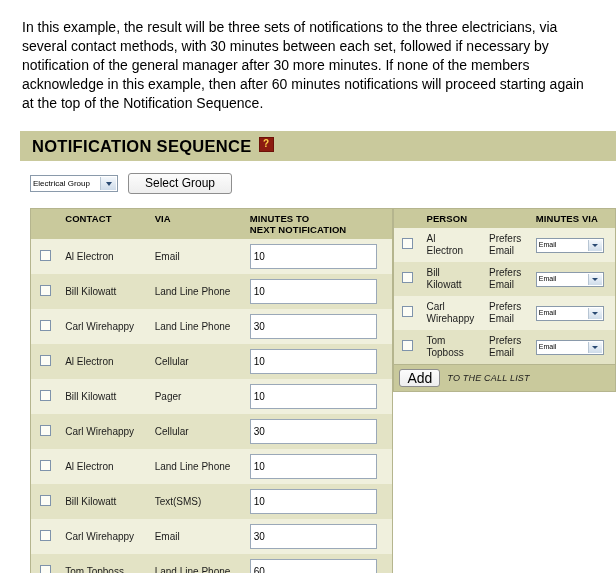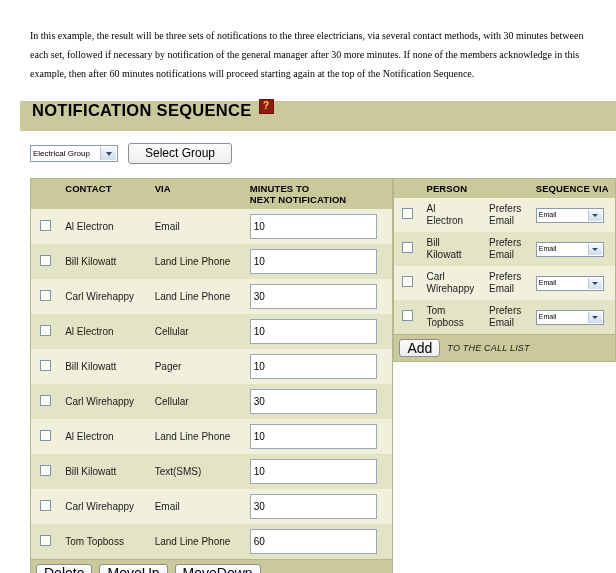--- a/index.html
+++ b/index.html
@@ -21,34 +21,35 @@
     padding: 18px 22px 0 22px;
   }
   .intro-title {
     font-family: "Liberation Sans", sans-serif;
     font-size: 15px;
     font-weight: bold;
     letter-spacing: -0.2px;
     margin: 0 0 16px 0;
   }
   .intro-body {
-    font-family: Liberation Serif, serif;
-    font-size: 10px;
+    font-family: Liberation Sans, sans-serif;
+    font-size: 14px;
     line-height: 19px;
-    margin: 8px;
+    margin: 0;
     max-width: 575px;
   }
 
   
   .section-bar {
     margin: 18px 0 0 20px;
     width: 596px;
     height: 30px;
     background: #c9c99c;
     display: flex;
+    align-items: center;
     padding-left: 12px;
     box-sizing: border-box;
   }
   .section-bar-title {
     font-family: "Liberation Sans", sans-serif;
     font-size: 16.5px;
     font-weight: bold;
     letter-spacing: 0.3px;
   }
   .help-icon {
@@ -328,21 +329,21 @@
       </div>
   </div>
 
   <div class="panel-wrap">
     <table class="grid">
       <thead>
         <tr>
           <th class="col-check"></th>
           <th style="width:54px">PERSON</th>
           <th style="width:38px"></th>
-          <th style="width:80px">SEQUENCE VIA</th>
+          <th style="width:80px">MINUTES VIA</th>
         </tr>
       </thead>
       <tbody id="person-body">
           <tr class="r-light">
             <td class="col-check"><span class="cbx"></span></td>
             <td>
               <div>Al</div>
               <div>Electron</div>
             </td>
             <td class="prefers-cell">

